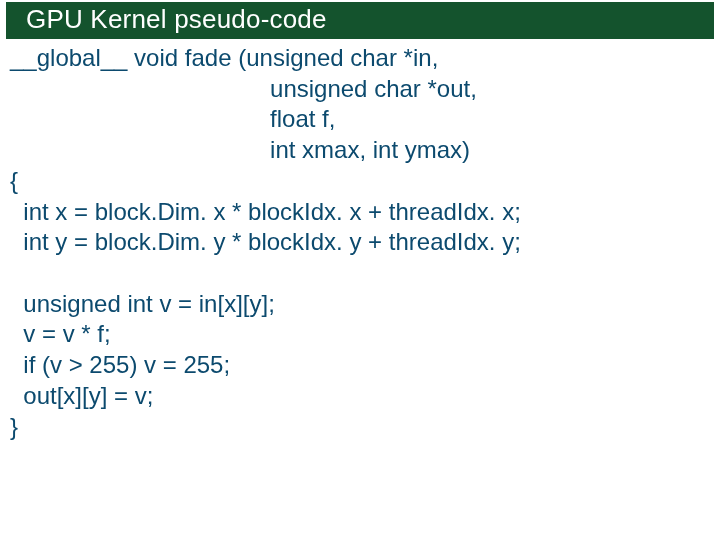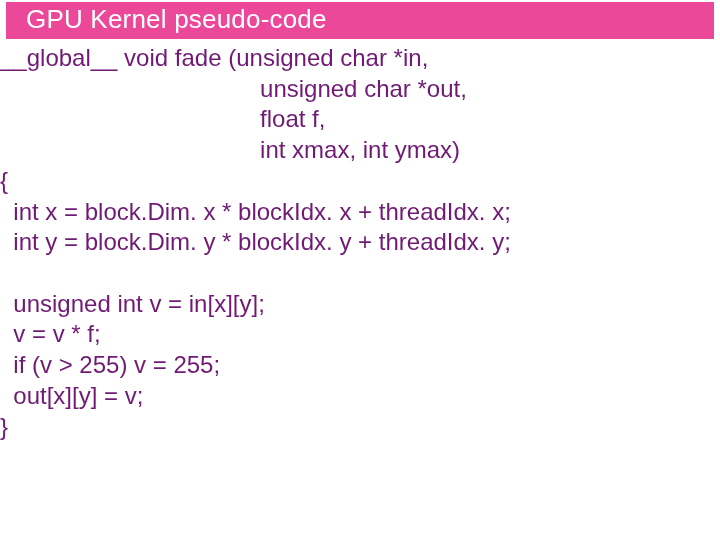--- a/index.html
+++ b/index.html
@@ -11,33 +11,33 @@
     font-family: Arial, Helvetica, sans-serif;
     overflow: hidden;
   }
   .slide {
     width: 720px;
     height: 540px;
     position: relative;
     box-sizing: border-box;
   }
   .title-bar {
-    background: #ec4899;
+    background: #14532d;
     color: #ffffff;
     font-size: 26px;
     padding: 2px 20px 4px 20px;
     margin: 2px 6px 0 6px;
     font-weight: 400;
     letter-spacing: 0.2px;
   }
   .code-block {
     font-size: 24px;
     line-height: 1.28;
-    color: #701a75;
-    padding: 4px 8px 0 0;
+    color: #0c4a6e;
+    padding: 4px 8px 0 10px;
     white-space: pre;
     font-family: Arial, Helvetica, sans-serif;
   }
 </style>
 </head>
 <body>
 
 <div class="slide">
   <div class="title-bar">
     <span>GPU Kernel pseudo-code</span>

